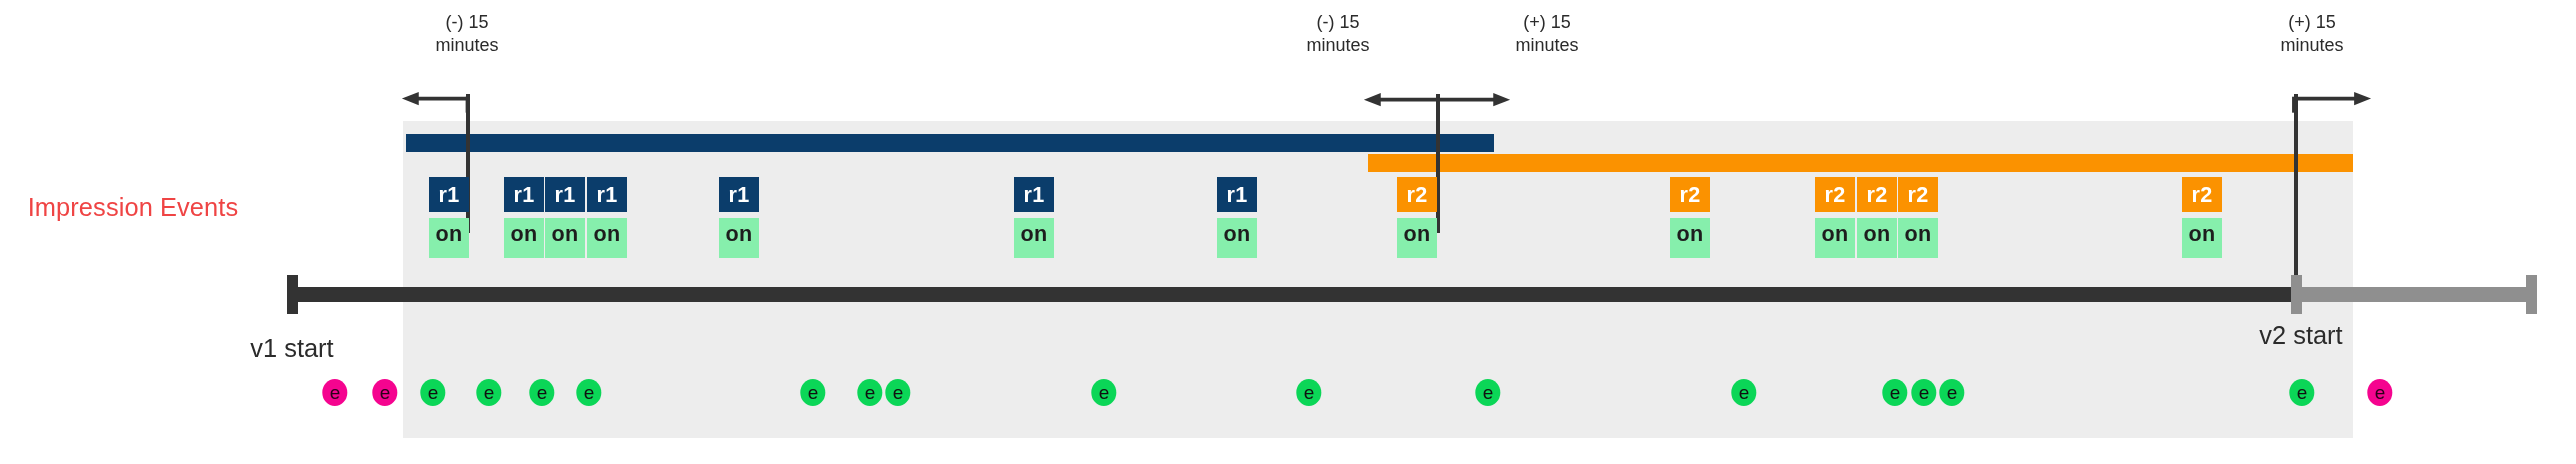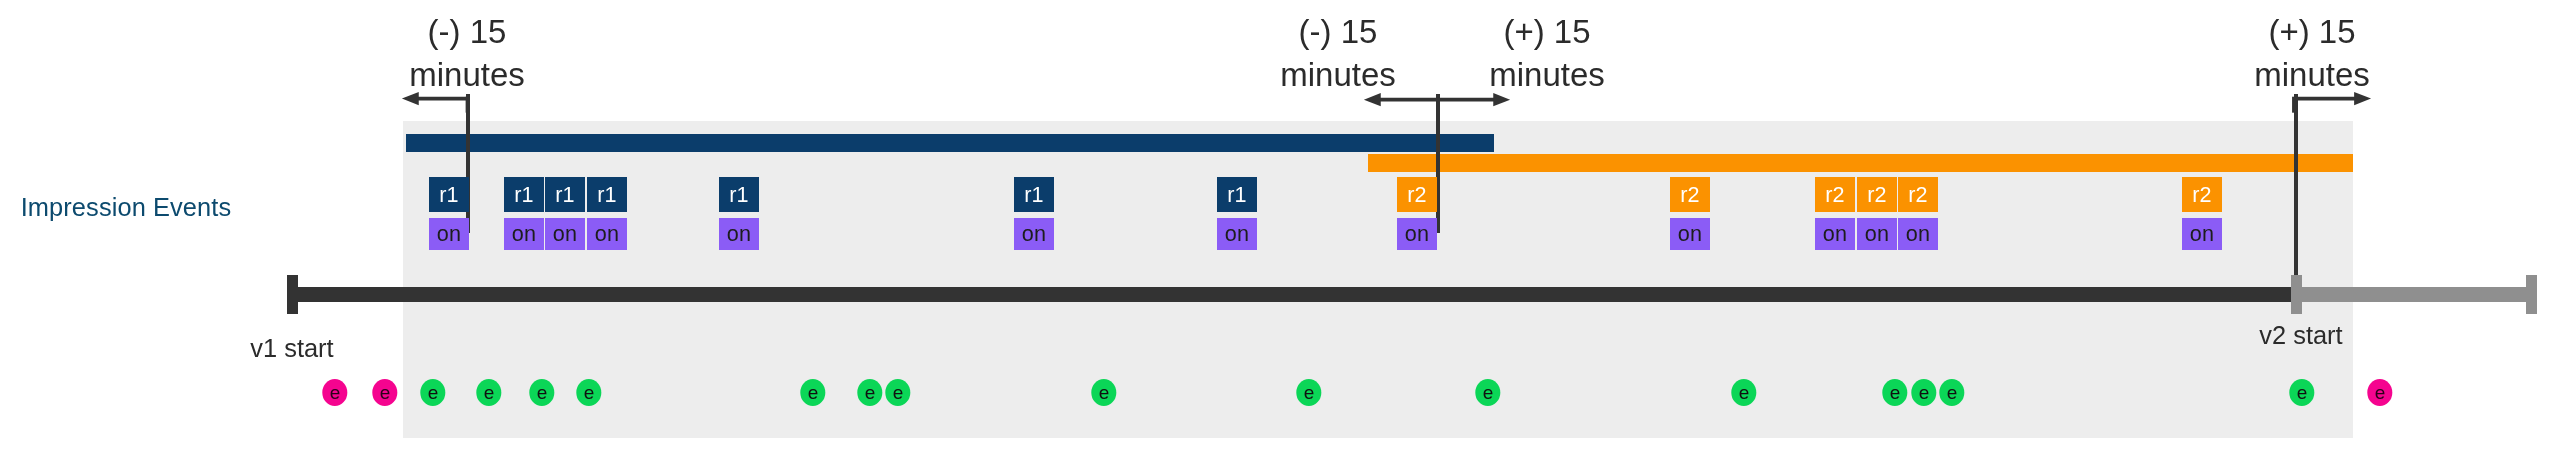--- a/index.html
+++ b/index.html
@@ -22,31 +22,32 @@
     top:121px;
     width:1950px;
     height:317px;
     background:#ededed;
   }
 
   
   .rowlabel{
     position:absolute;
     font-size:25.4px;
-    color:#0c4a6e;
+    color:#ef4444;
     white-space:nowrap;
     letter-spacing:0.1px;
+    margin-left:7px;
   }
   .lbl-impression{left:20.7px;top:193px;}
   .lbl-external{left:58px;top:376px;}
 
   
   .callout{
     position:absolute;
-    font-size:33px;
+    font-size:18px;
     color:#2b2b2b;
     text-align:center;
     line-height:1.28;
     white-space:nowrap;
     transform:translateX(-50%);
   }
   .callout .l2{display:block;}
 
   
   .arrowsvg{position:absolute;overflow:visible;}
@@ -66,27 +67,28 @@
   
   .badge{
     position:absolute;
     width:40px;
     height:35px;
     font-size:21.6px;
     line-height:35px;
     text-align:center;
     color:#ffffff;
     letter-spacing:0.2px;
+    font-weight:bold;
   }
   .badge.r1{background:#0b3d6b;}
   .badge.r2{background:#fb9200;}
   .badge.on{
-    background:#8b5cf6;
+    background:#86efac;
     color:#1d1d1d;
-    height:32px;
+    height:40px;
     line-height:32px;
   }
 
   
   .axis-v1{
     position:absolute;
     height:15px;
     background:#333333;
   }
   .axis-v2{

